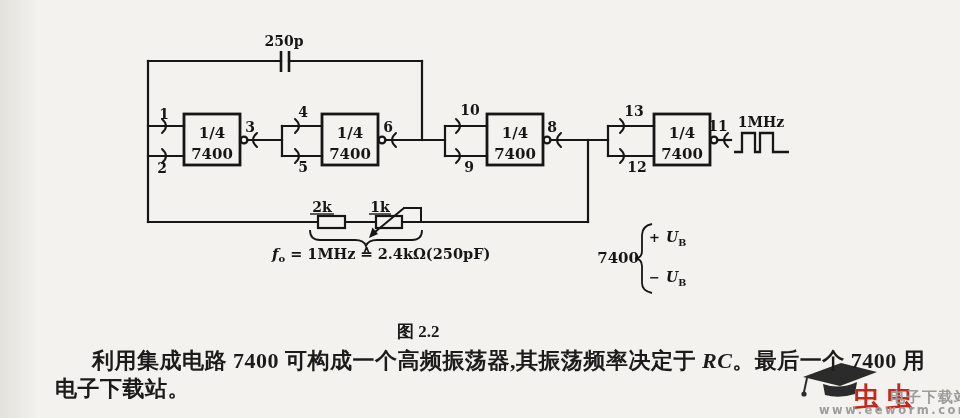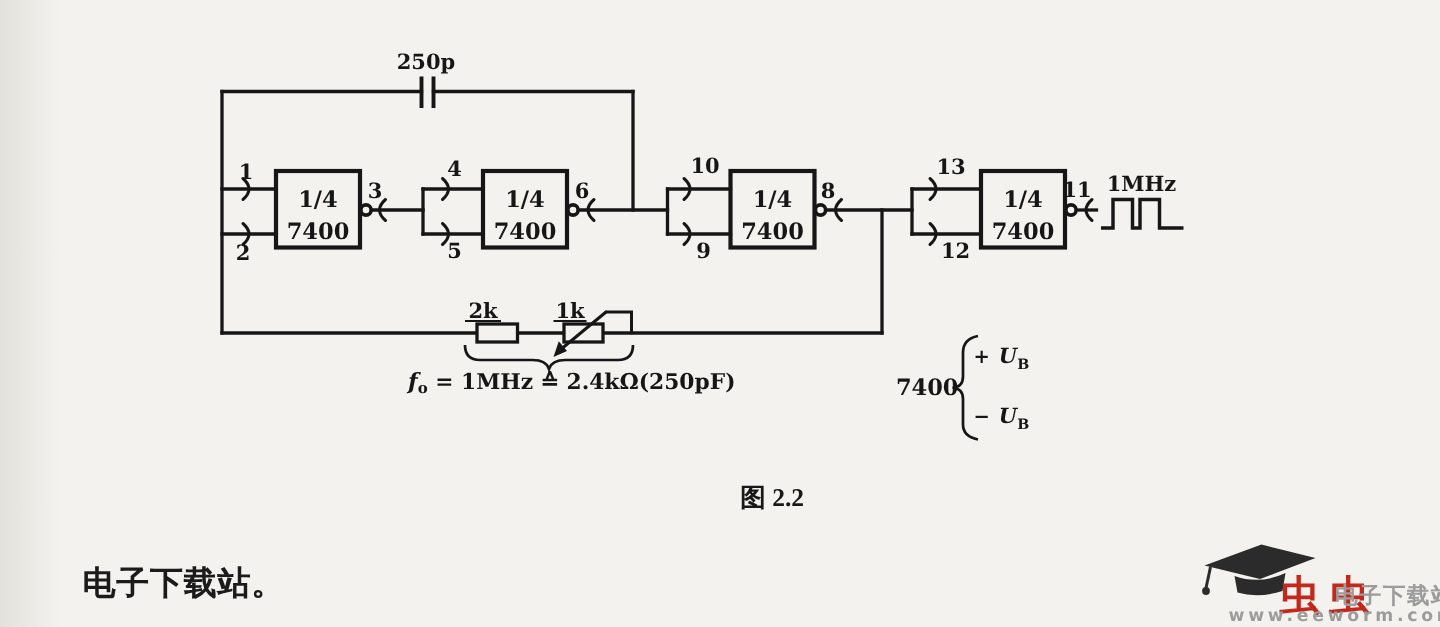--- a/index.html
+++ b/index.html
@@ -20,21 +20,21 @@
   .wire{stroke:#161616;stroke-width:2.2;fill:none;stroke-linecap:square;}
   .hook{stroke:#161616;stroke-width:2;fill:none;stroke-linecap:round;}
   .gbox{fill:none;stroke:#161616;stroke-width:2.8;}
   .comp{fill:#f3f2ee;stroke:#161616;stroke-width:2.2;}
   .bubble{fill:#f3f2ee;stroke:#161616;stroke-width:2.4;}
   .brace{stroke:#161616;stroke-width:1.8;fill:none;}
   .glabel{font-size:15px;text-anchor:middle;}
   .pin{font-size:14px;text-anchor:middle;}
   .rlabel{font-size:14px;text-anchor:middle;}
   .caption{
-    position:absolute;left:416px;top:320px;width:120px;text-align:right;
+    position:absolute;left:397px;top:320px;width:120px;text-align:left;
     font-size:17px;font-weight:bold;color:#181818;
   }
   .para-line{
     position:absolute;font-size:22px;font-weight:bold;color:#1b1b1b;
     white-space:nowrap;letter-spacing:0.5px;
   }
   .line1{left:92px;top:346px;}
   .line2{left:55px;top:374px;}
   .italic{font-style:italic;}
   .wm-brand{
@@ -169,19 +169,20 @@
     <g>
       <polygon points="803,377 841,363 877,372 840,386" fill="#2b2b2b"></polygon>
       <path d="M823,384 Q840,390 857,382 L855,394 Q839,399 825,395 Z" fill="#2b2b2b"></path>
       <path d="M807,378 L804,392" stroke="#2b2b2b" stroke-width="2" fill="none"></path>
       <circle cx="804" cy="394" r="2.6" fill="#2b2b2b"></circle>
     </g>
   </svg>
 
   <div class="caption">图 2.2</div>
 
+  <div class="para-line line1"><span>利用集成电路 7400 可构成一个高频振荡器,其振荡频率决定于 </span><span class="italic">RC</span><span>。最后一个 7400 用</span></div>
   <div class="para-line line2">电子下载站。</div>
 
   <div class="wm-brand" style="color: rgb(196, 40, 28); margin-left: 34px;">虫虫</div>
   <div class="wm-site" style="color: rgb(156, 156, 156);">电子下载站</div>
   <div class="wm-url" style="color: rgb(156, 156, 156);">www.eeworm.com</div>
 
 </div>
 
 </body></html>

